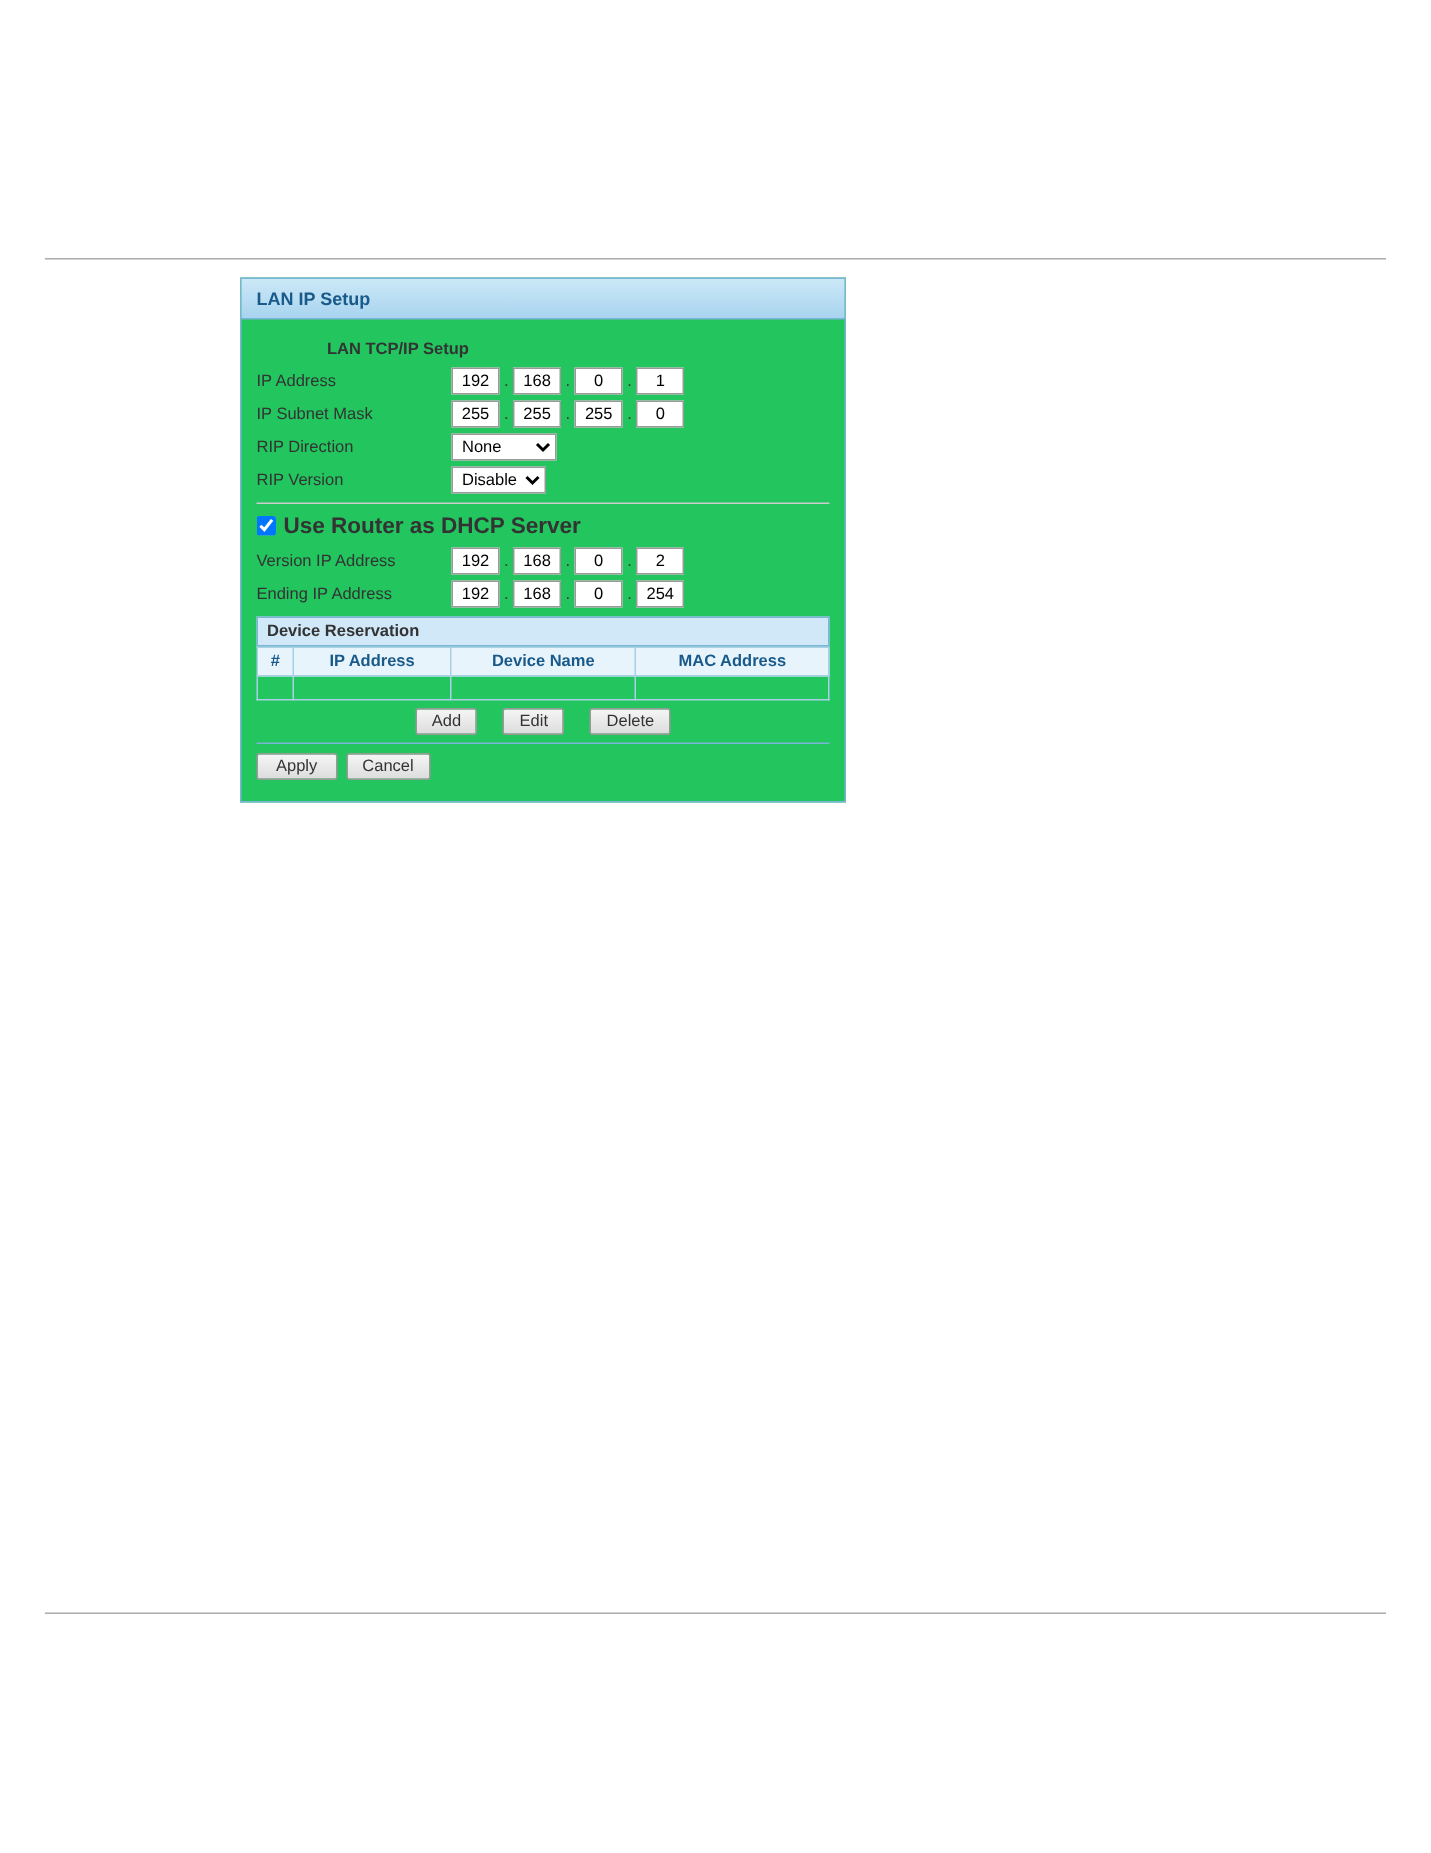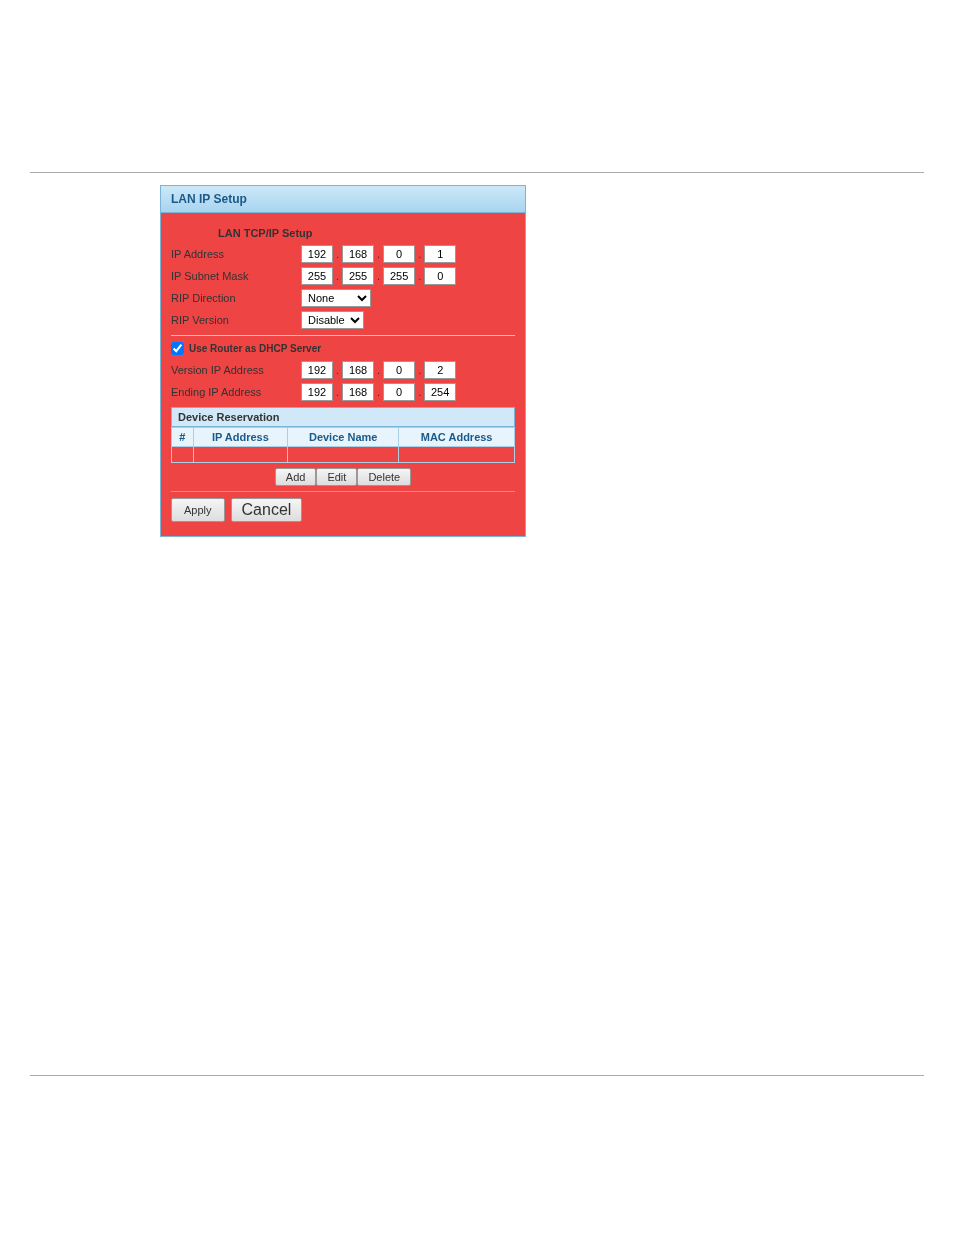--- a/index.html
+++ b/index.html
@@ -40,22 +40,22 @@
 
     .main-content {
       position: absolute;
       top: 185px;
       left: 160px;
       width: 350px;
     }
 
     .card {
       border: 1px solid #7ab4d6;
-      background: #ef4444;
-      width: 366px;
+      background: #22c55e;
+      width: 404px;
     }
 
     .card-header {
       background: linear-gradient(to bottom, #cce8f7, #a8d4ef);
       padding: 6px 10px;
       font-size: 12px;
       font-weight: bold;
       color: #1a5a8a;
       border-bottom: 1px solid #7ab4d6;
     }
@@ -128,21 +128,21 @@
       align-items: center;
       margin-bottom: 6px;
       margin-top: 2px;
     }
 
     .checkbox-row input[type="checkbox"] {
       margin-right: 5px;
     }
 
     .checkbox-label {
-      font-size: 10px;
+      font-size: 15px;
       font-weight: bold;
       color: #333;
     }
 
     
     .reservation-section {
       margin-top: 6px;
     }
 
     .reservation-title {
@@ -174,21 +174,21 @@
 
     .reservation-table td {
       border: 1px solid #aad0e8;
       padding: 2px 4px;
       font-size: 11px;
     }
 
     .table-buttons-row {
       display: flex;
       justify-content: center;
-      gap: 0;
+      gap: 17px;
       margin-top: 5px;
       margin-bottom: 5px;
     }
 
     .btn {
       padding: 2px 10px;
       font-size: 11px;
       border: 1px solid #999;
       background: linear-gradient(to bottom, #f5f5f5, #ddd);
       cursor: pointer;
@@ -210,21 +210,21 @@
       font-size: 11px;
       border: 1px solid #999;
       background: linear-gradient(to bottom, #f5f5f5, #ddd);
       cursor: pointer;
       color: #333;
       border-radius: 2px;
     }
 
     .btn-cancel {
       padding: 2px 10px;
-      font-size: 16px;
+      font-size: 11px;
       border: 1px solid #999;
       background: linear-gradient(to bottom, #f5f5f5, #ddd);
       cursor: pointer;
       color: #333;
       border-radius: 2px;
     }
 
     .empty-row td {
       height: 16px;
     }

